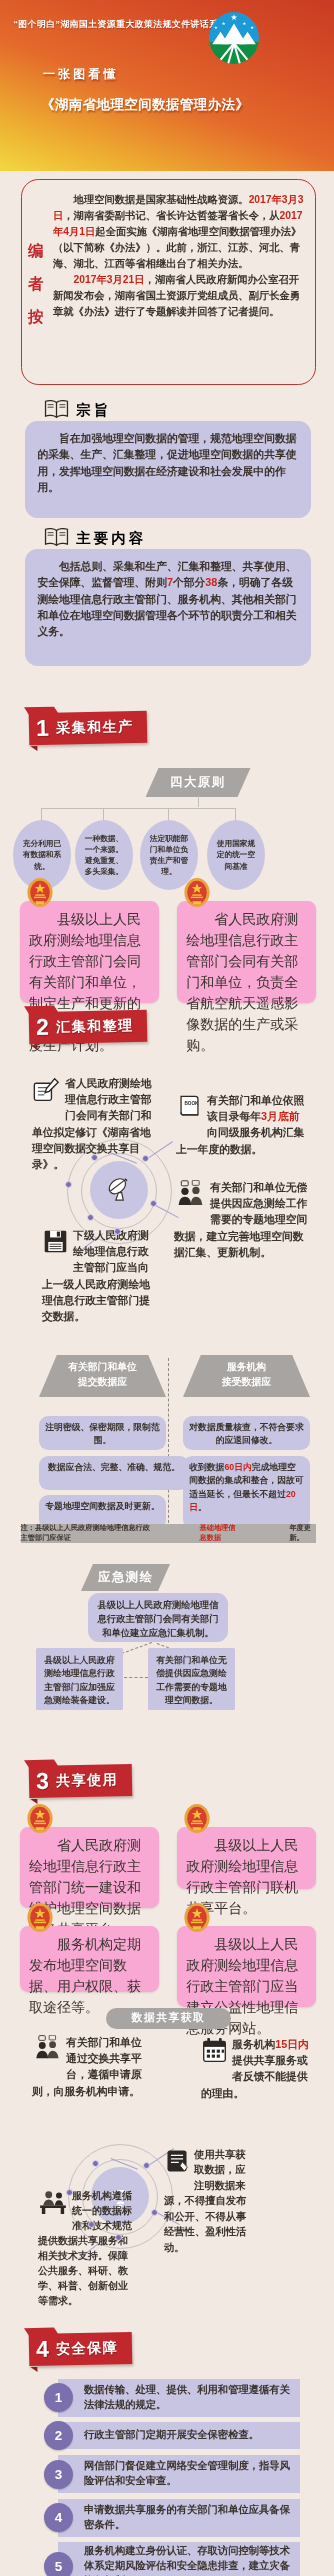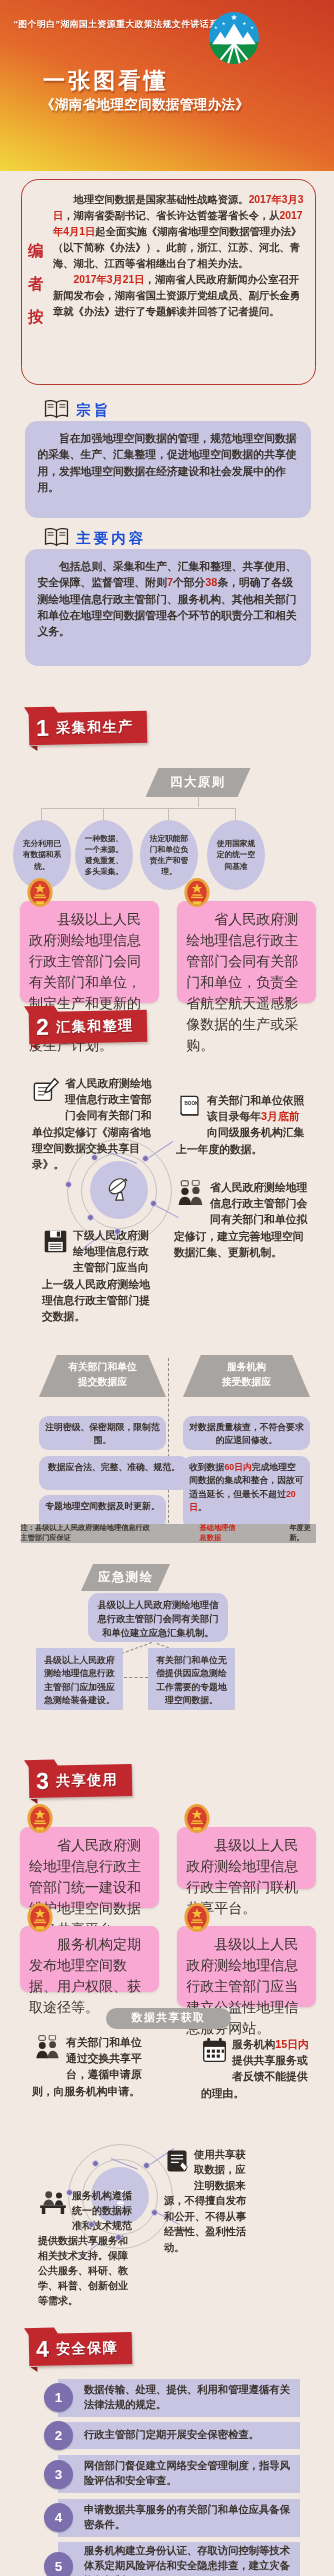--- a/index.html
+++ b/index.html
@@ -2,32 +2,32 @@
 <html style="font-size:8.2px"><head>
 <meta charset="utf-8">
 <style>
   html,body { margin:0; padding:0; background:#ffffff; }
   .page { position:relative; width:335px; height:3654px; background:#f1e9e2; overflow:hidden;
           font-family:"Liberation Sans","DejaVu Sans",sans-serif; color:#3a332e; }
   
   .hdr { position:absolute; left:0; top:0; width:335px; height:171px;
          background:linear-gradient(200deg,#c93b23 0%,#d85127 30%,#e46a2b 55%,#eda930 80%,#f2d840 100%); }
   .series { position:absolute; left:13.4px; top:18.5px; color:#fff; font-size:8.8px; font-weight:700; letter-spacing:0.5px; text-shadow:0.5px 0.5px 1px rgba(90,20,0,.4); }
-  .t1 { position:absolute; left:43px; top:66px; color:#fff; font-size:22px; font-weight:700; letter-spacing:3.1px; text-shadow:1px 1.5px 1.5px rgba(110,30,0,.45); }
+  .t1 { position:absolute; left:43px; top:66px; color:#fff; font-size:12px; font-weight:700; letter-spacing:3.1px; text-shadow:1px 1.5px 1.5px rgba(110,30,0,.45); }
   .t2 { position:absolute; left:41px; top:96px; color:#fff; font-size:13.4px; font-weight:700; letter-spacing:0.5px; text-shadow:1px 1.5px 1.5px rgba(110,30,0,.45); }
   .logo { position:absolute; left:208px; top:11.3px; width:52px; height:54px; }
   
   .ebframe { position:absolute; left:20.6px; top:179px; width:295px; height:206px; border:1.8px solid #b5382f; border-radius:17.5px; box-sizing:border-box; }
   .vlabel { position:absolute; left:28px; width:17.5px; color:#c3272b; font-size:15.5px; font-weight:800; }
   .ebtext { position:absolute; left:53px; top:192px; width:253px; font-size:10.3px; line-height:1.55; font-weight:600; }
   .ebtext p { margin:0; text-indent:2em; }
   .red { color:#cc2418; }
   
   .bkhead { position:absolute; display:flex; align-items:center; gap:6.2px; }
-  .bkhead .ht { color:#1d4ed8; font-size:14.4px; font-weight:800; letter-spacing:3.1px; }
+  .bkhead .ht { color:#000000; font-size:14.4px; font-weight:800; letter-spacing:3.1px; }
   
   .lav { position:absolute; background:#c8c5e2; border-radius:12.4px; padding:9.3px 12.4px; font-size:10.8px; line-height:1.5; font-weight:600; box-sizing:border-box; }
   .lav p { margin:0; text-indent:2em; }
   
   .banner { position:absolute; background:#c1282e; color:#fff; display:flex; align-items:center;
             padding:2.1px 13.4px 3.1px 7.2px; transform:rotate(-1.2deg); box-shadow:1px 2.1px 2.6px rgba(60,20,10,.25); }
   .banner::before { content:""; position:absolute; top:-5.7px; left:-2.1px; width:30px; height:8.2px; background:#c1282e; transform:skewX(32deg); }
   .banner::after { content:""; position:absolute; bottom:-5.7px; left:1px; border-left:7.2px solid transparent; border-top:5.7px solid #8a1d20; }
   .banner .num { font-size:23px; font-weight:700; margin-right:7.2px; text-shadow:1px 1px 1px rgba(0,0,0,.3); }
   .banner .btxt { font-size:14px; font-weight:700; letter-spacing:1.5px; text-shadow:0.5px 1px 1px rgba(0,0,0,.3); }
@@ -234,21 +234,21 @@
           <g fill="#2e2824">
             <rect x="16" y="1" width="15" height="11" rx="2" fill="none" stroke="#2e2824" stroke-width="2"></rect>
             <rect x="40" y="0" width="15" height="11" rx="2" fill="none" stroke="#4a443f" stroke-width="2"></rect>
             <circle cx="24" cy="24" r="8"></circle>
             <path d="M10 54 q2-18 14-18 q12 0 14 18 z"></path>
             <circle cx="48" cy="22" r="8" fill="#4a443f"></circle>
             <path d="M36 54 q2-18 12-18 q12 0 14 18 z" fill="#4a443f"></path>
           </g>
         </svg>
     </span>
-    <span>省人民政府测绘地理信息行政主管部门会同有关部门和单位拟定修订，建立完善地理空间数据汇集、更新机制。</span>
+    <span>有关部门和单位无偿提供因应急测绘工作需要的专题地理空间数据，建立完善地理空间数据汇集、更新机制。</span>
   </div>
   <div class="note" style="left:42px; top:1227px; width:111px;">
     <span class="ic">
       <svg width="27" height="27" viewBox="0 0 60 60">
           <rect x="6" y="6" width="48" height="48" rx="3" fill="#2e2824"></rect>
           <rect x="18" y="6" width="24" height="15" fill="#fff"></rect>
           <rect x="33" y="8" width="7" height="11" fill="#2e2824"></rect>
           <rect x="14" y="31" width="32" height="20" fill="#fff"></rect>
           <path d="M17 36h26M17 41h26M17 46h26" stroke="#2e2824" stroke-width="2"></path>
         </svg>

